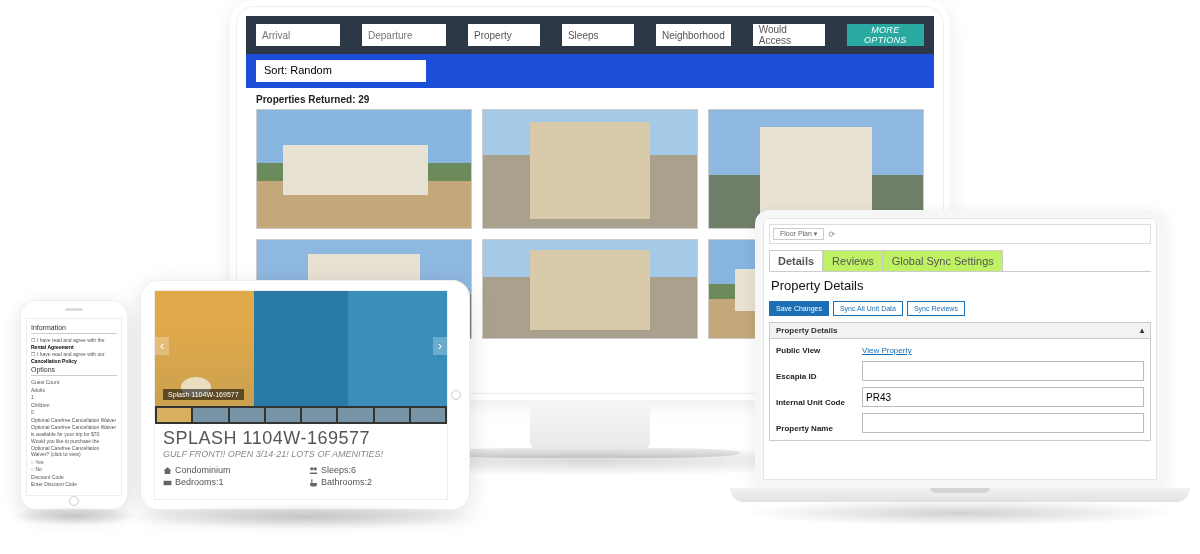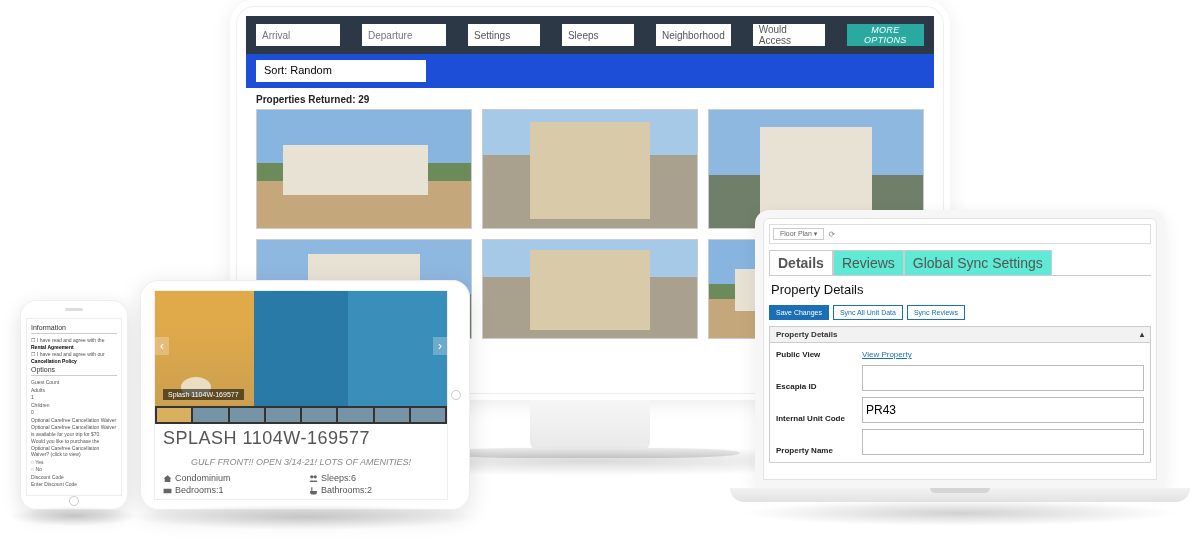--- a/index.html
+++ b/index.html
@@ -38,21 +38,21 @@
   .hero .balcony{position:absolute;left:0;bottom:0;width:34%;height:70%;background:linear-gradient(#e0a94a,#caa050);}
   .hero .table{position:absolute;left:9%;bottom:8%;width:30px;height:20px;border-radius:50%;background:#eaddc0;}
   .hero .label{position:absolute;left:8px;bottom:6px;background:rgba(0,0,0,.55);color:#fff;font-size:7px;padding:2px 5px;}
   .hero .navbtn{position:absolute;top:46px;width:14px;height:18px;background:rgba(255,255,255,.25);color:#fff;font-size:12px;display:flex;align-items:center;justify-content:center;}
   .hero .navbtn.l{left:0} .hero .navbtn.r{right:0}
   .thumbs { display:flex; gap:2px; padding:2px; background:#333; }
   .thumbs > div { flex:1; height:14px; background:#7794a6; }
   .thumbs > div:first-child{background:#d8b060}
   .listing-body { padding:4px 8px 6px; }
   .listing-title { font-size:18px; color:#555; font-weight:400; letter-spacing:.5px; }
-  .listing-sub { font-size:9px; color:#888; font-style:italic; margin-top:8px;text-align:center; }
+  .listing-sub { font-size:9px; color:#888; font-style:italic; margin-top:0; }
   .listing-meta { display:grid; grid-template-columns:1fr 1fr; gap:2px 16px; margin-top:6px; font-size:9px; color:#555; }
   .listing-meta span svg { width:9px; height:9px; vertical-align:middle; margin-right:3px; fill:#666; }
   .tablet-shadow,.phone-shadow,.laptop-shadow{position:absolute;background:radial-gradient(ellipse at center, rgba(0,0,0,0.18), rgba(0,0,0,0) 70%);}
   .tablet-shadow{left:130px;top:504px;width:350px;height:26px;}
 
   
   .phone { position:absolute; left:20px; top:300px; width:108px; height:210px; background:#fff; border-radius:16px; box-shadow:0 6px 20px rgba(0,0,0,0.12), inset 0 0 0 1px #eee; padding:18px 6px 14px; }
   .phone::before{content:"";position:absolute;top:8px;left:50%;width:18px;height:3px;background:#ddd;border-radius:2px;transform:translateX(-50%);}
   .phone::after{content:"";position:absolute;bottom:4px;left:50%;width:8px;height:8px;border:1px solid #ccc;border-radius:50%;transform:translateX(-50%);}
   .phone-inner{width:100%;height:100%;border:1px solid #eee;overflow:hidden;font-size:5px;color:#333;padding:3px 4px;}
@@ -65,45 +65,45 @@
   .laptop { position:absolute; left:730px; top:210px; width:460px; }
   .laptop-screen { width:410px; margin:0 auto; height:278px; background:#fff; border:8px solid #f6f6f6; border-radius:14px 14px 0 0; box-shadow: inset 0 0 0 1px #e3e3e3, 0 4px 18px rgba(0,0,0,0.08); overflow:hidden; padding:6px; }
   .laptop-base { height:14px; background:linear-gradient(#f2f2f2,#e2e2e2); border-radius:0 0 14px 14px; position:relative;}
   .laptop-base::after{content:"";position:absolute;left:50%;top:0;width:60px;height:5px;background:#d5d5d5;border-radius:0 0 6px 6px;transform:translateX(-50%);}
   .laptop-shadow{left:740px;top:500px;width:440px;height:26px;}
 
   .admin { font-size:9px; color:#333; }
   .admin-top { border:1px solid #ddd; padding:3px; display:flex; gap:4px; align-items:center; margin-bottom:6px;}
   .admin-top .tab{border:1px solid #ccc;padding:1px 6px;font-size:7px;color:#666;}
   .admin-title { font-size:11px; font-weight:bold; padding:2px 0 4px; }
-  .admin-tabs { display:flex; font-size:14px; }
-  .admin-tabs > div { padding:4px 8px; border:1px solid #ccc; border-bottom:none; background:#5eead4; color:#555;}
+  .admin-tabs { display:flex; font-size:11px; }
+  .admin-tabs > div { padding:4px 8px; border:1px solid #ccc; border-bottom:none; background:#bef264; color:#555;}
   .admin-tabs > div.active { background:#fff; font-weight:600;}
   .admin-section-h { font-size:13px; color:#111; padding:6px 2px 8px; border-top:1px solid #ccc;}
   .btnrow { display:flex; gap:4px; margin-bottom:6px; }
   .btnrow button { font-size:7px; padding:3px 6px; border:1px solid #1a6fb5; background:#fff; color:#1a6fb5; cursor:pointer;}
   .btnrow button.primary { background:#1a6fb5; color:#fff; }
   .panel { border:1px solid #ccc; }
   .panel-h { background:#f2f2f2; border-bottom:1px solid #ccc; padding:3px 6px; font-size:8px; font-weight:600; display:flex; justify-content:space-between;}
   .panel-body { padding:4px 6px; }
   .frow { display:flex; align-items:flex-end; padding:3px 0; font-size:8px; }
   .frow label { width:86px; color:#222; font-weight:600; }
-  .frow input { flex:1; height:26px; border:1px solid #bbb; font-size:12px; padding:8px 3px;}
+  .frow input { flex:1; height:20px; border:1px solid #bbb; font-size:10px; padding:8px 3px;}
   .frow a { color:#1a6fb5; text-decoration:underline; font-size:8px;}
 </style>
 </head>
 <body>
 
 <div class="monitor">
   <div class="monitor-bezel">
     <div class="monitor-screen">
       <div class="topbar">
         <input placeholder="Arrival" style="">
         <input placeholder="Departure" style="">
-        <div class="sel">Settings</div>
+        <div class="sel">Property</div>
         <div class="sel">Sleeps</div>
         <div class="sel">Neighborhood</div>
         <div class="sel">Would Access</div>
         <button class="more-btn">MORE OPTIONS</button>
       </div>
       <div class="sortbar">
         <div class="sel">Sort: Random</div>
       </div>
       <div class="results-label">Properties Returned: 29</div>
       <div class="grid">

